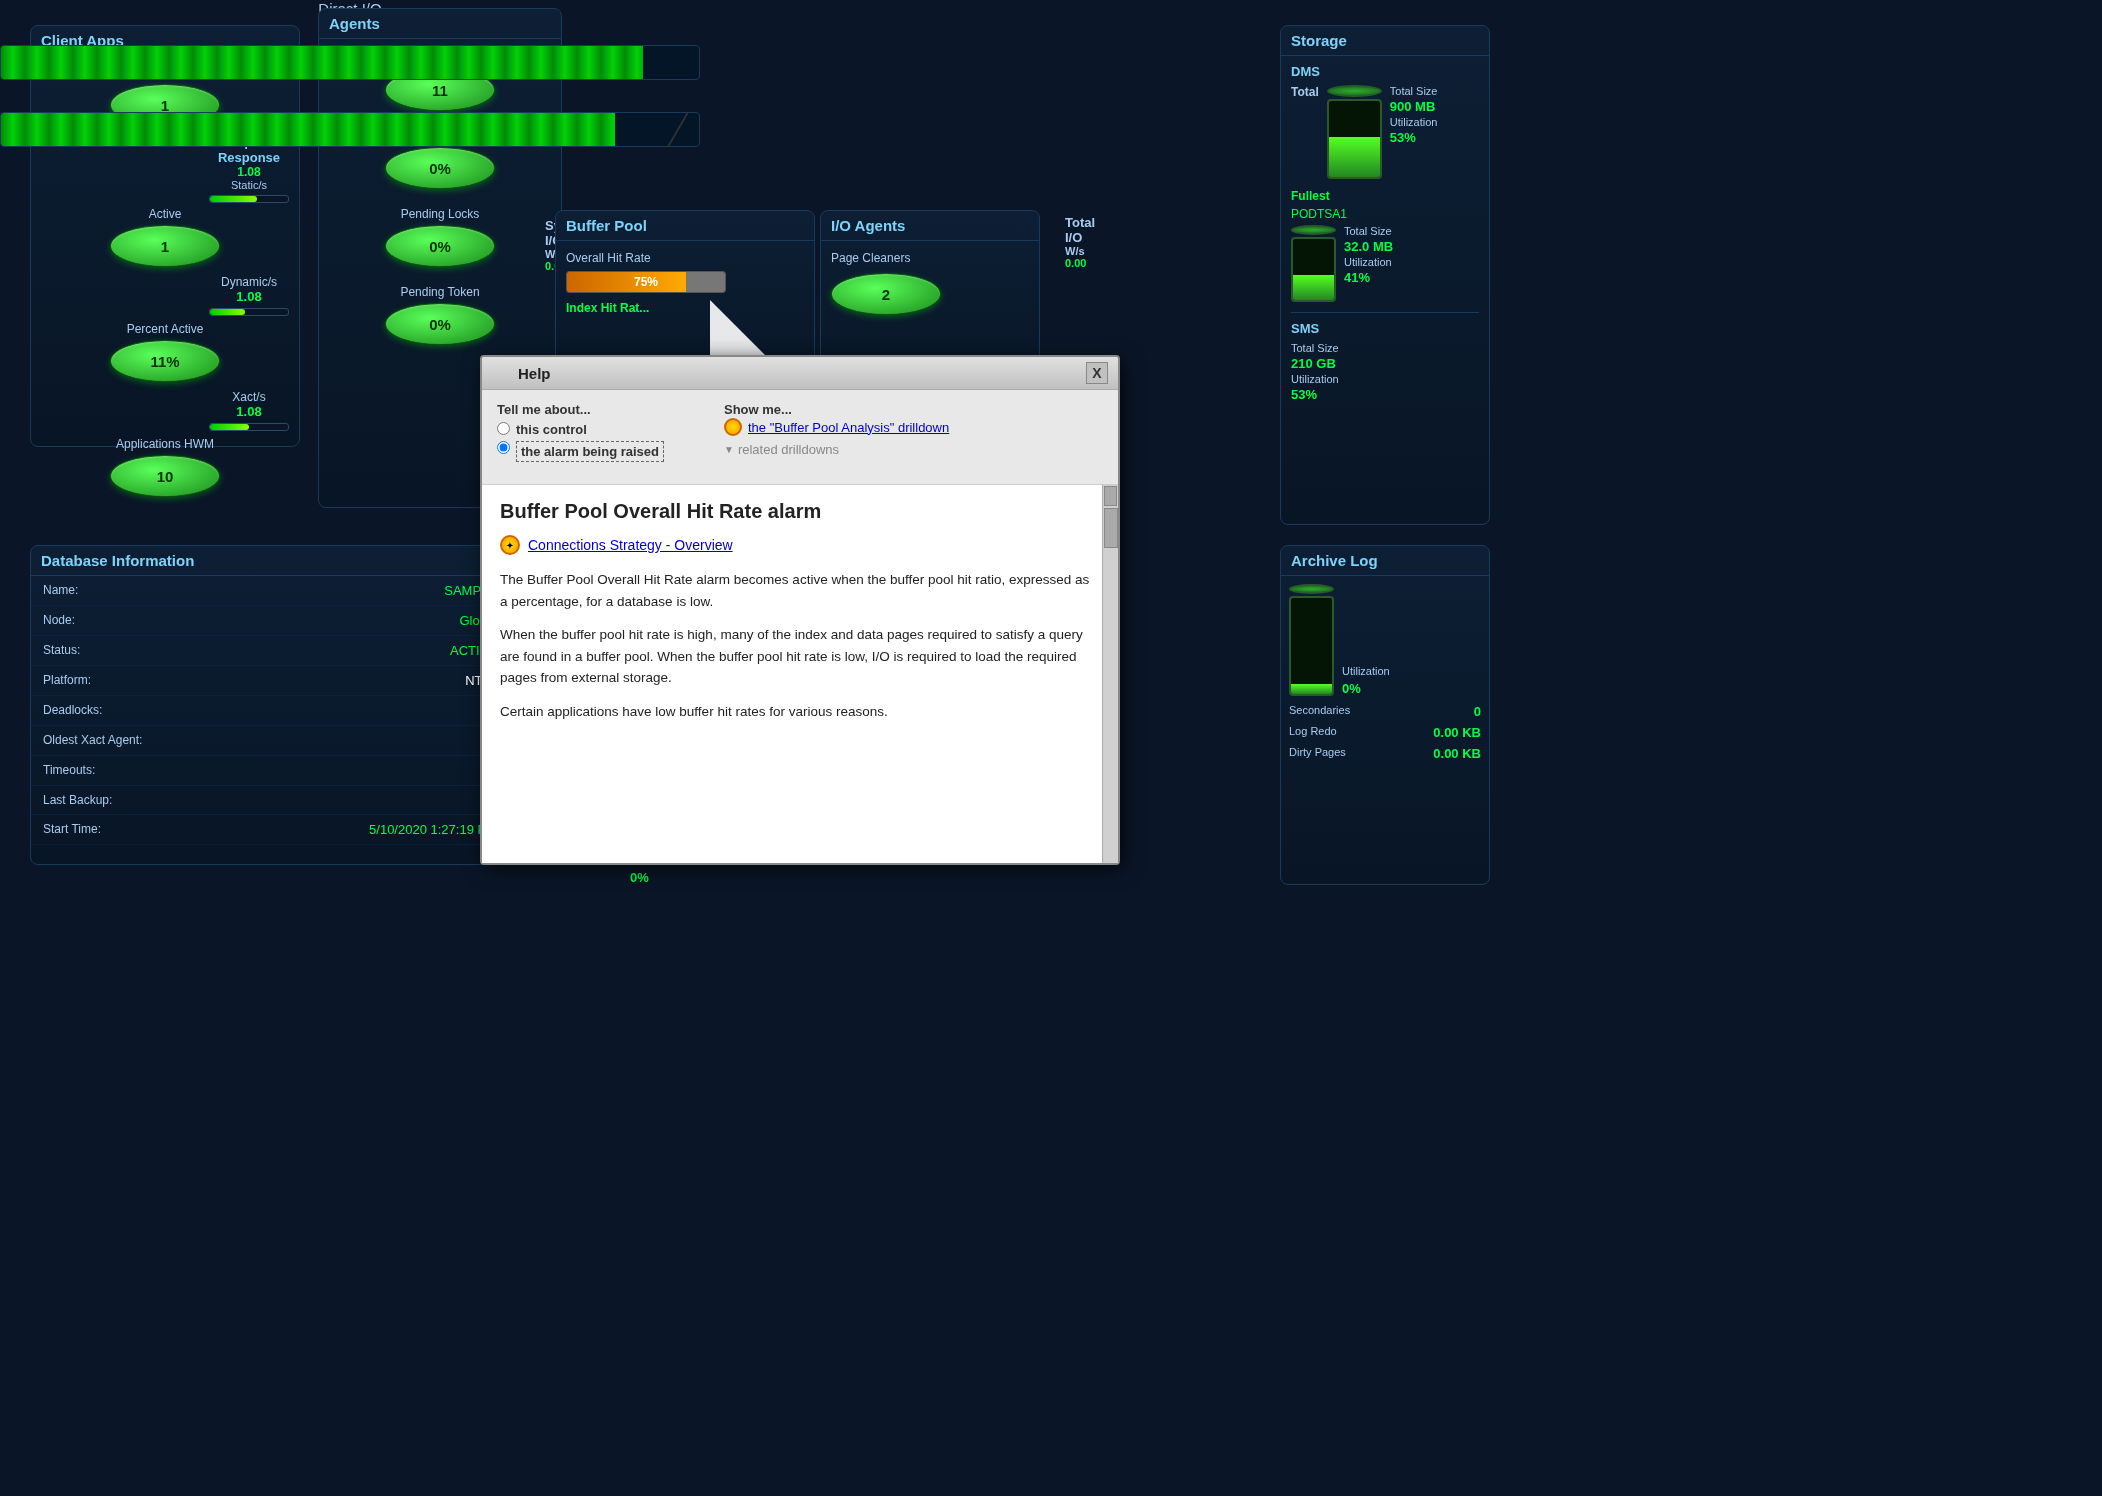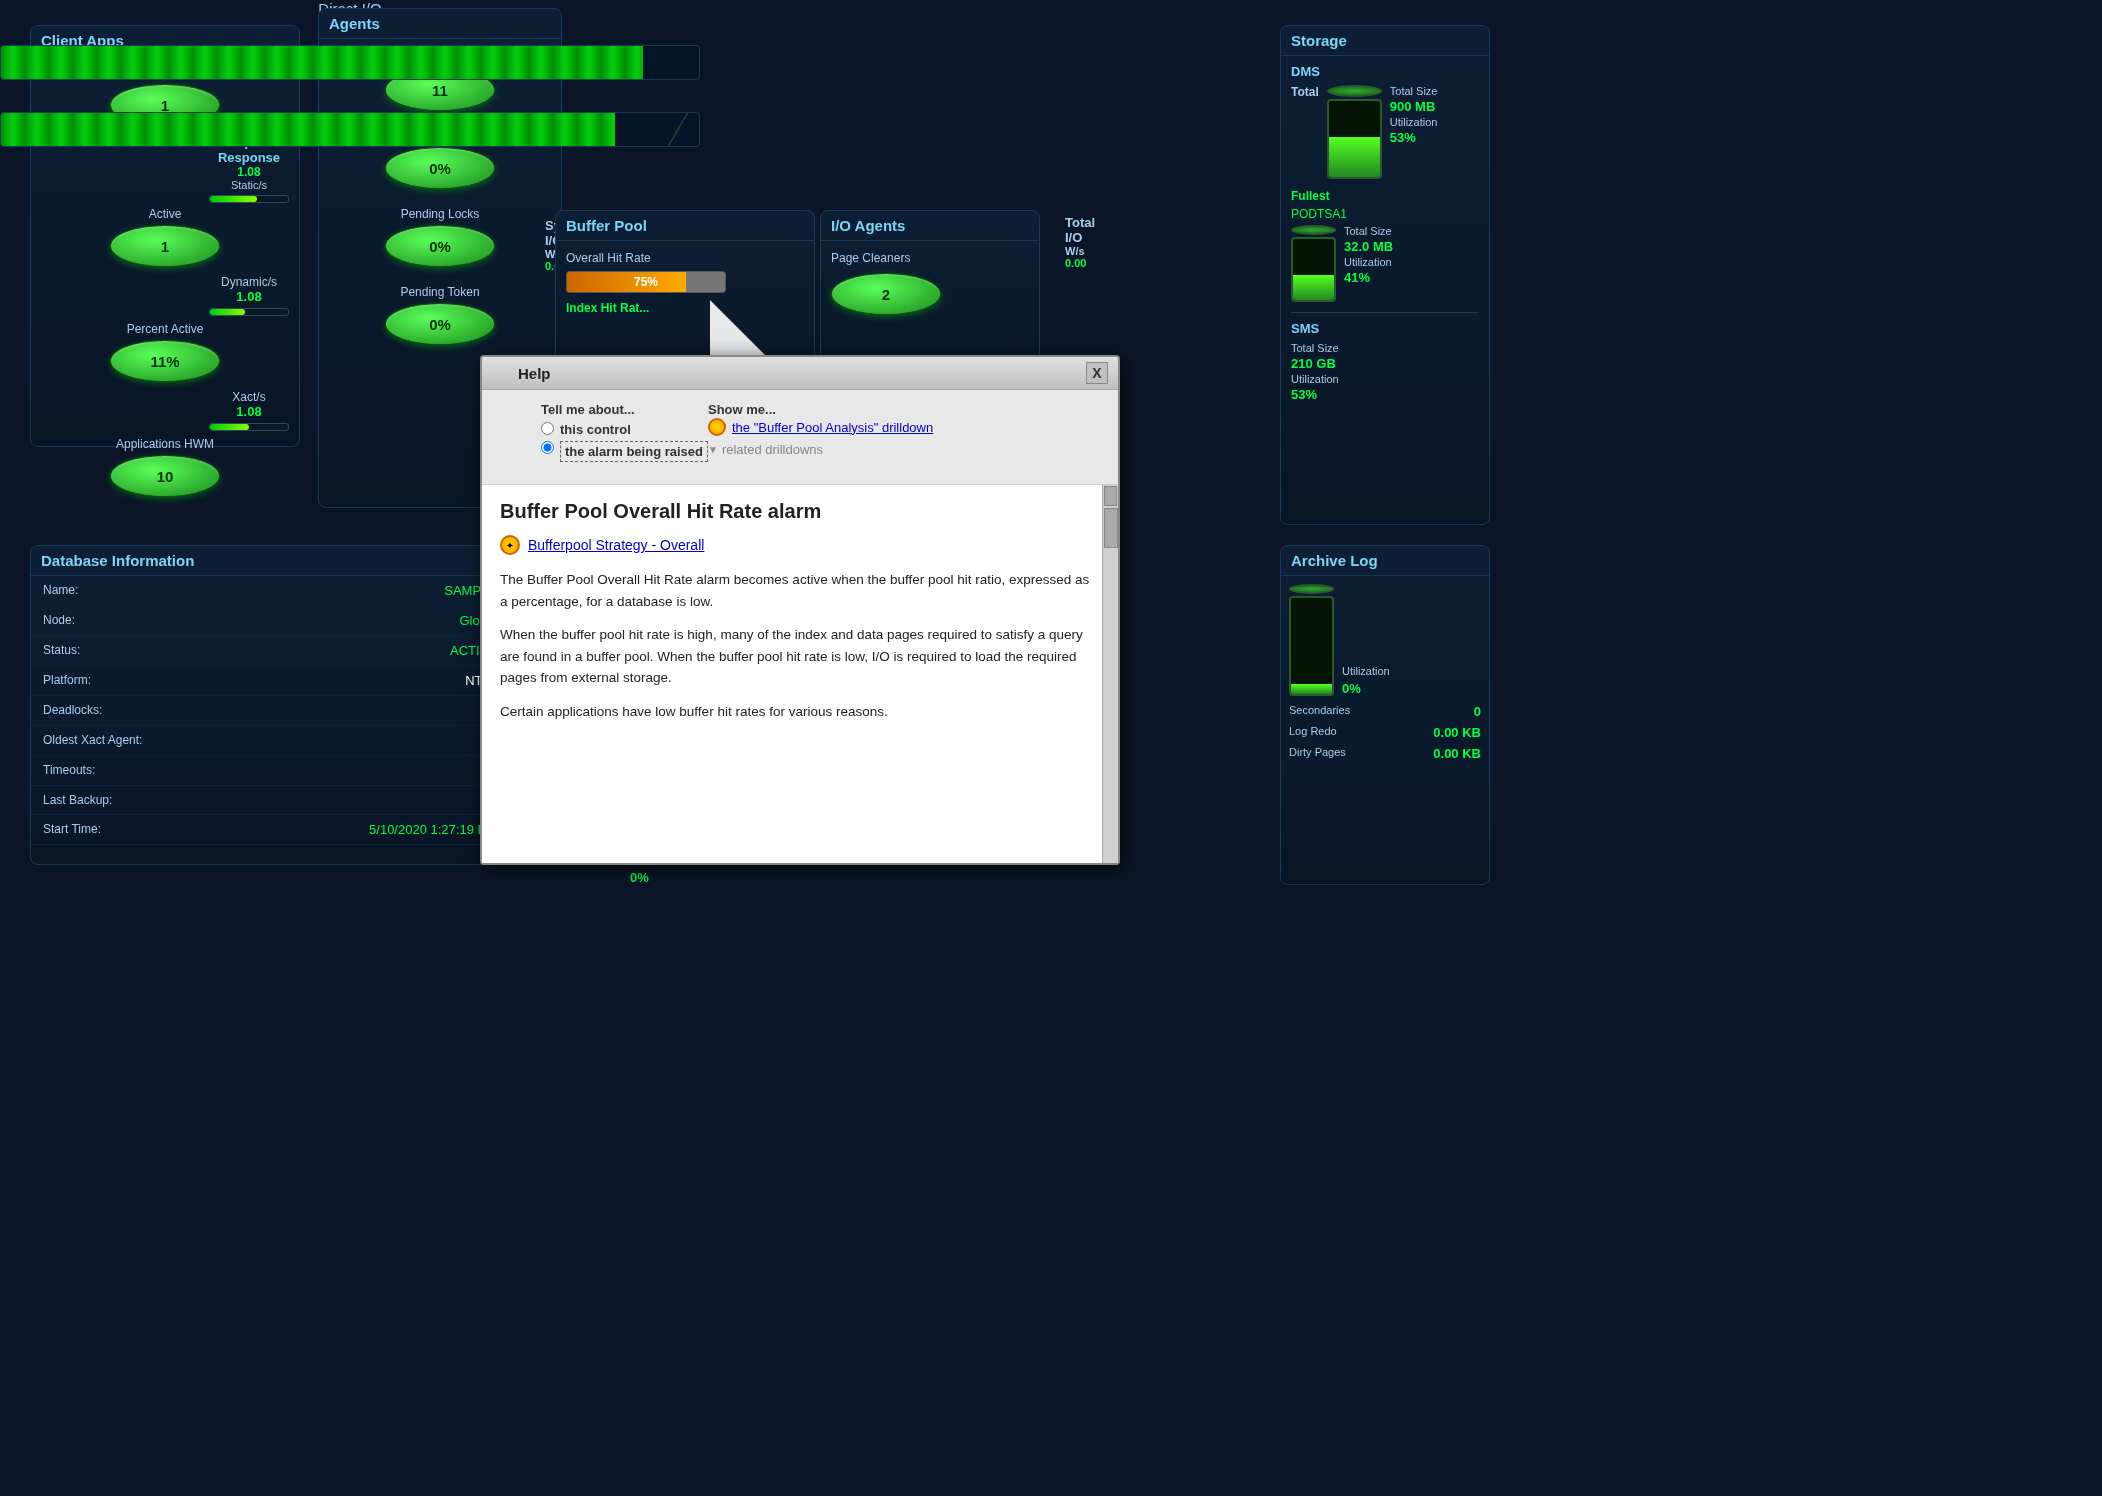--- a/index.html
+++ b/index.html
@@ -228,22 +228,22 @@
       display: flex;
       flex-direction: column;
     }
     #help-top {
       padding: 10px 15px;
       background: #e8e8e8;
       border-bottom: 1px solid #ccc;
     }
     .help-row-top {
       display: flex;
+      gap: 60px;
       margin-bottom: 8px;
-      margin-left: 44px;
     }
     .help-col label {
       font-size: 13px;
       color: #333;
       font-weight: bold;
     }
     .radio-item {
       display: flex; align-items: flex-start; gap: 6px;
       font-size: 13px; color: #333; margin: 4px 0;
     }
@@ -666,21 +666,21 @@
             <span class="dropdown-arrow">▼</span>
             <span>related drilldowns</span>
           </div>
         </div>
       </div>
     </div>
     <div id="help-content">
       <h2>Buffer Pool Overall Hit Rate alarm</h2>
       <div class="link-row">
         <div class="link-icon">✦</div>
-        <a href="#">Bufferpool Strategy - Overall</a>
+        <a href="#">Connections Strategy - Overview</a>
       </div>
       <p>The Buffer Pool Overall Hit Rate alarm becomes active when the buffer pool hit ratio, expressed as a percentage, for a database is low.</p>
       <p>When the buffer pool hit rate is high, many of the index and data pages required to satisfy a query are found in a buffer pool. When the buffer pool hit rate is low, I/O is required to load the required pages from external storage.</p>
       <p>Certain applications have low buffer hit rates for various reasons.</p>
       <div class="scrollbar-v">
         <div style="height:20px;background:#aaa;border:1px solid #888;margin:1px;"></div>
         <div class="scrollbar-thumb"></div>
       </div>
     </div>
   </div>

